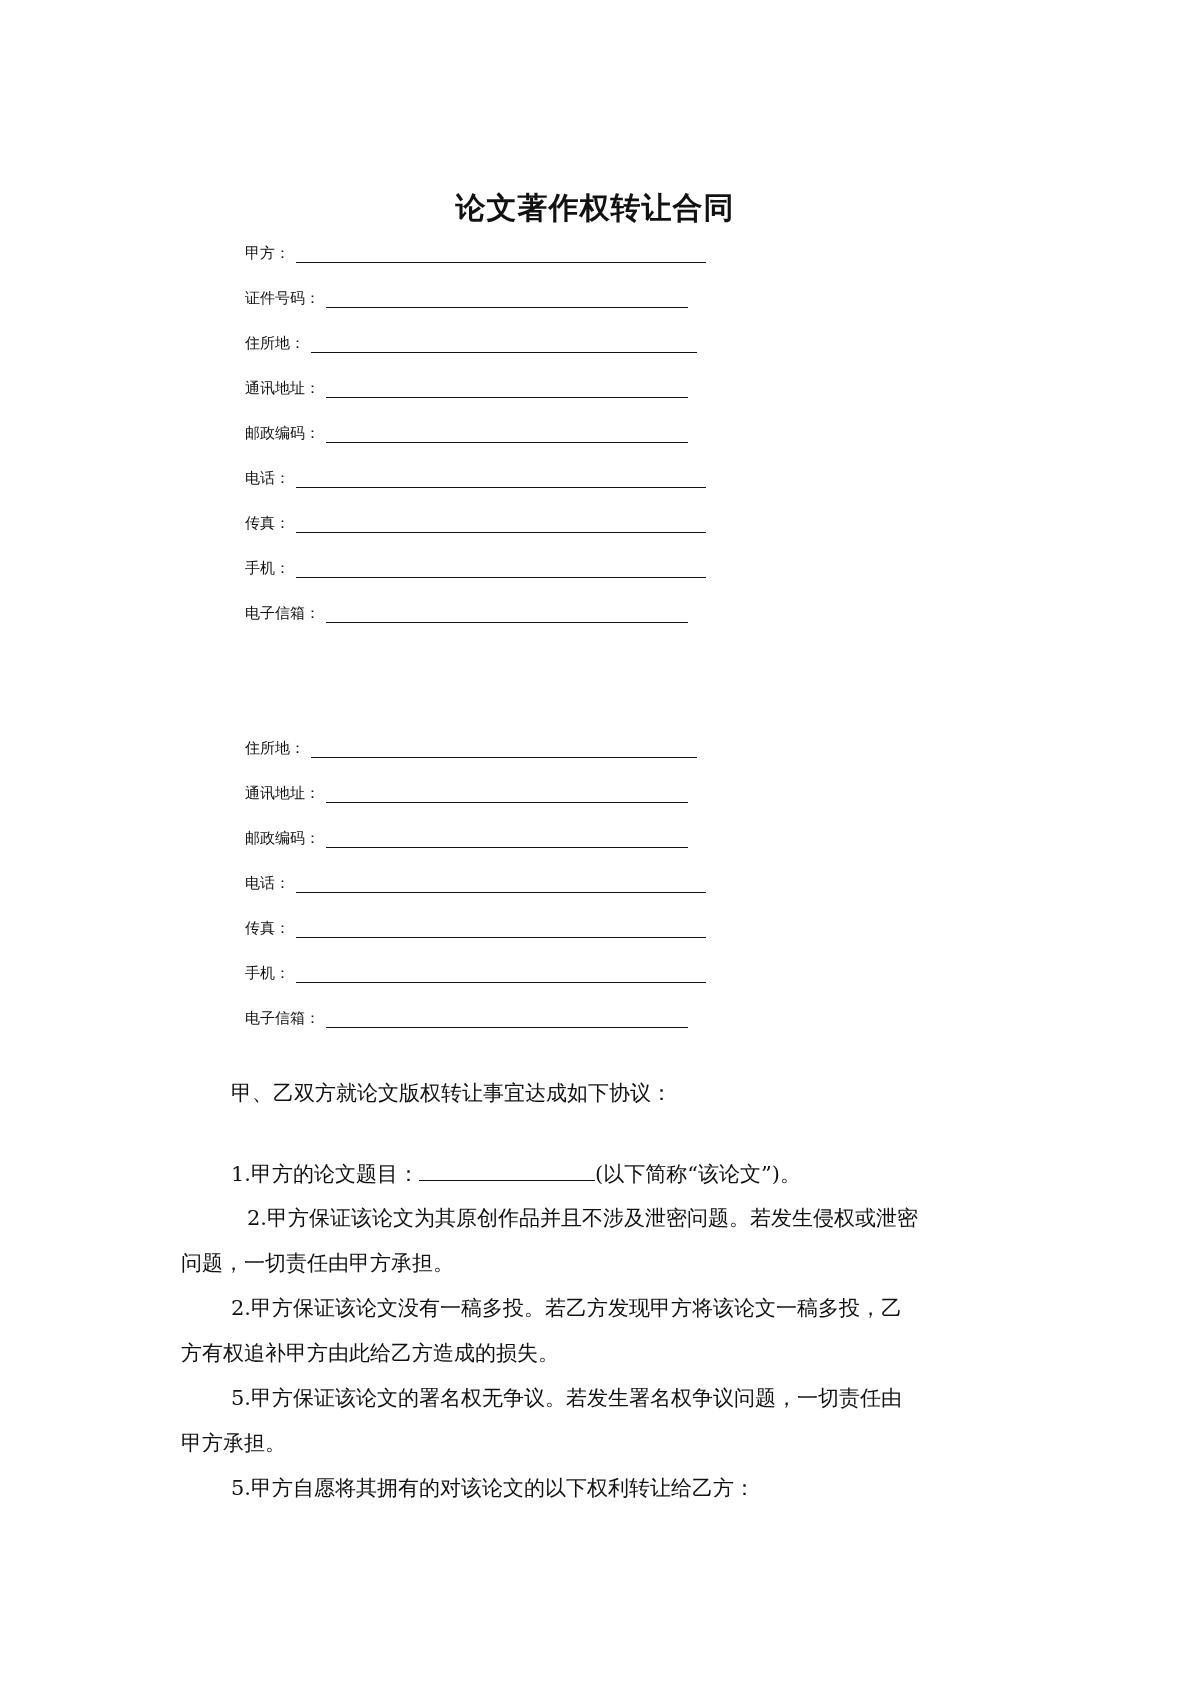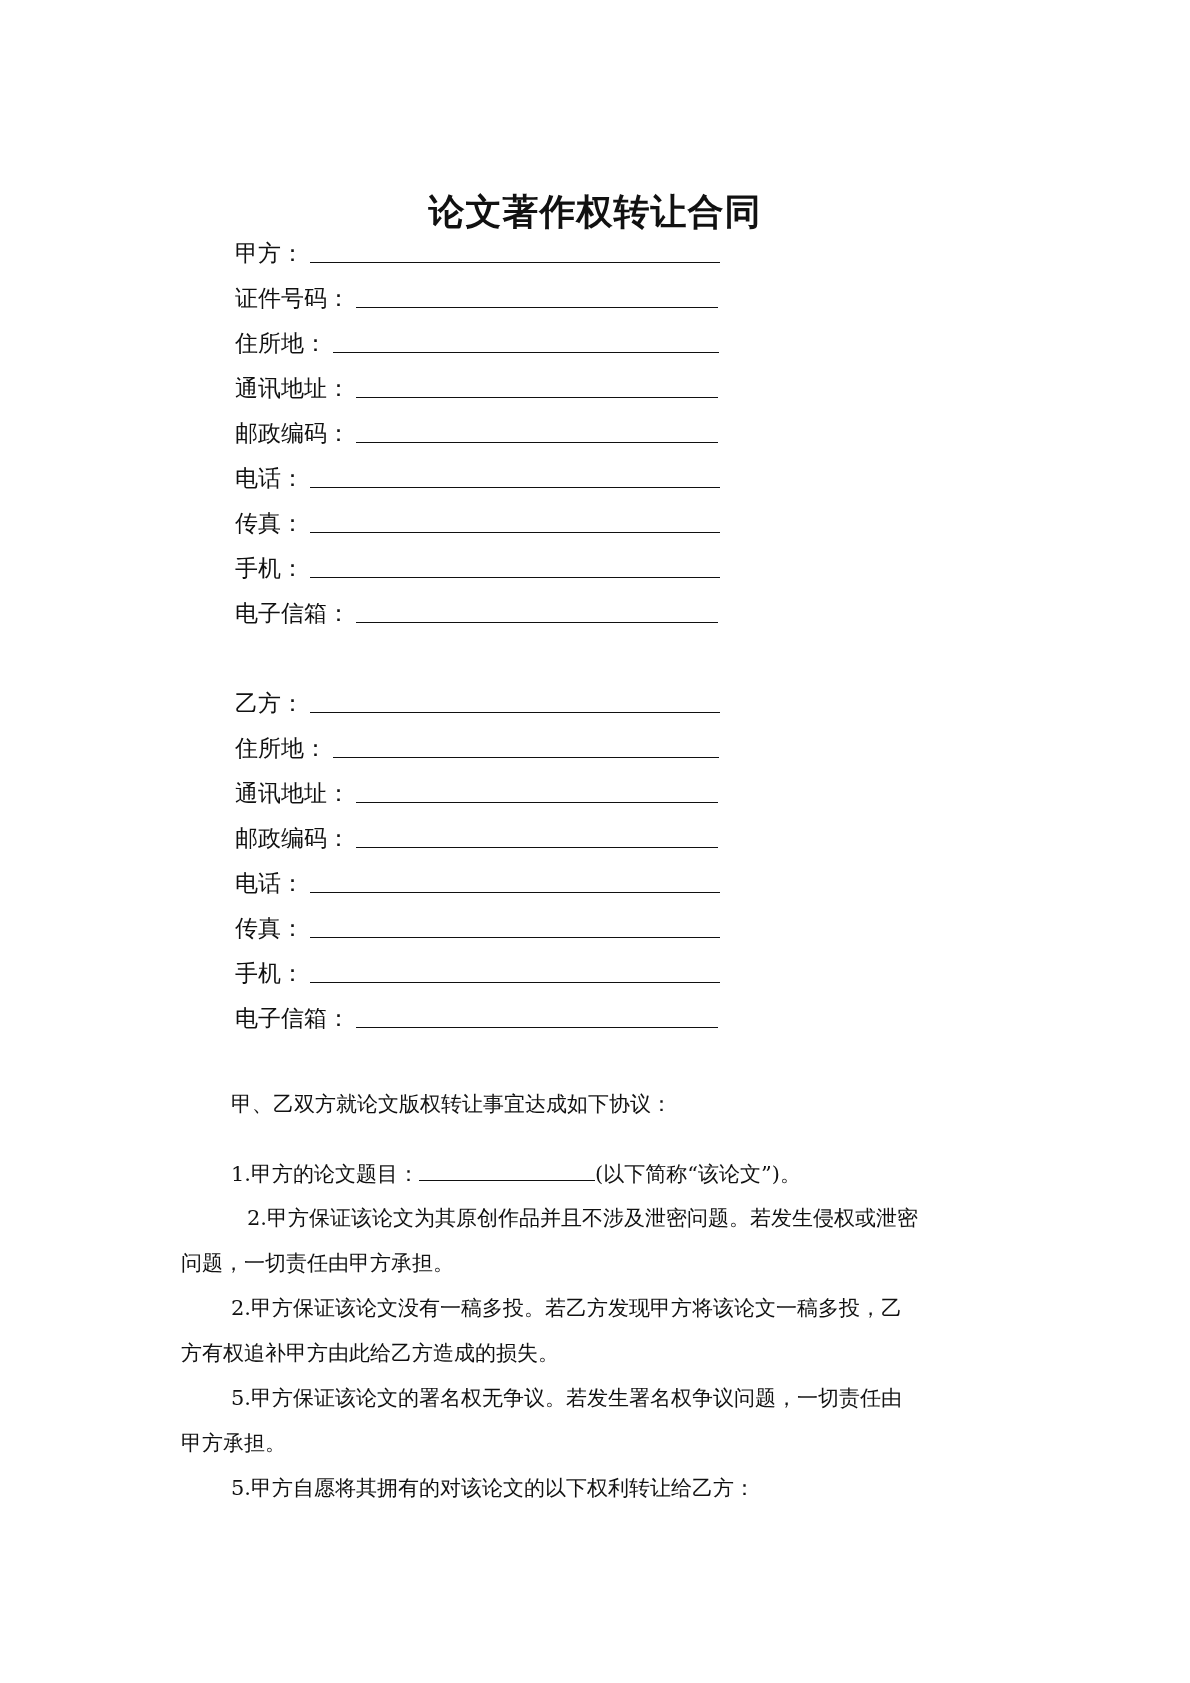--- a/index.html
+++ b/index.html
@@ -1,22 +1,22 @@
 <!DOCTYPE html>
 <html><head>
 <meta charset="utf-8">
 <style>
   html, body { margin: 0; padding: 0; background: #ffffff; }
   body { width: 1190px; height: 1683px; position: relative; overflow: hidden;
          font-family: "DejaVu Serif", "Liberation Serif", serif; color: #111; }
   .page { position: absolute; left: 0; top: 0; width: 1190px; height: 1683px; }
   .title { position: absolute; top: 188px; left: 0; width: 1190px; text-align: center;
            font-family: "DejaVu Sans", "Liberation Sans", sans-serif; font-weight: bold;
-           font-size: 36px; letter-spacing: 1px; }
-  .field { position: absolute; left: 235px; height: 30px; display: flex; align-items: flex-end; font-size: 23px; }
+           font-size: 30px; letter-spacing: 1px; }
+  .field { position: absolute; left: 245px; height: 30px; display: flex; align-items: flex-end; font-size: 15px; }
   .field .label { white-space: nowrap; line-height: 26px; }
   .field .line { border-bottom: 1.6px solid #111; height: 1px; margin-left: 6px; margin-bottom: 3px; }
   .para { position: absolute; font-size: 21px; line-height: 26px; white-space: nowrap; }
   .blank { display: inline-block; border-bottom: 1.6px solid #111; width: 176px; height: 20px; vertical-align: baseline; }
 </style>
 </head>
 <body>
 
 <div class="page">
   <div class="title">论文著作权转让合同</div>
@@ -51,24 +51,20 @@
   </div>
   <div class="field" style="top:551px;">
     <span class="label">手机：</span>
     <span class="line" style="width:410px;"></span>
   </div>
   <div class="field" style="top:596px;">
     <span class="label">电子信箱：</span>
     <span class="line" style="width:362px;"></span>
   </div>
 
-  <div class="field" style="top:686px;">
-    <span class="label">乙方：</span>
-    <span class="line" style="width:410px;"></span>
-  </div>
   <div class="field" style="top:731px;">
     <span class="label">住所地：</span>
     <span class="line" style="width:386px;"></span>
   </div>
   <div class="field" style="top:776px;">
     <span class="label">通讯地址：</span>
     <span class="line" style="width:362px;"></span>
   </div>
   <div class="field" style="top:821px;">
     <span class="label">邮政编码：</span>
@@ -84,21 +80,21 @@
   </div>
   <div class="field" style="top:956px;">
     <span class="label">手机：</span>
     <span class="line" style="width:410px;"></span>
   </div>
   <div class="field" style="top:1001px;">
     <span class="label">电子信箱：</span>
     <span class="line" style="width:362px;"></span>
   </div>
 
-  <div class="para" style="top:1080px; left:231px;margin-top:11px;">甲、乙双方就论文版权转让事宜达成如下协议：</div>
+  <div class="para" style="top:1080px; left:231px;">甲、乙双方就论文版权转让事宜达成如下协议：</div>
 
   <div class="para" style="top:1160px; left:231px;">
     <span>1.甲方的论文题目：</span><span class="blank"></span><span>(以下简称“该论文”)。</span>
   </div>
 
   <div class="para" style="top:1205px; left:231px;margin-left:16px;">2.甲方保证该论文为其原创作品并且不涉及泄密问题。若发生侵权或泄密</div>
   <div class="para" style="top:1250px; left:181px;">问题，一切责任由甲方承担。</div>
 
   <div class="para" style="top:1295px; left:231px;">2.甲方保证该论文没有一稿多投。若乙方发现甲方将该论文一稿多投，乙</div>
   <div class="para" style="top:1340px; left:181px;">方有权追补甲方由此给乙方造成的损失。</div>

